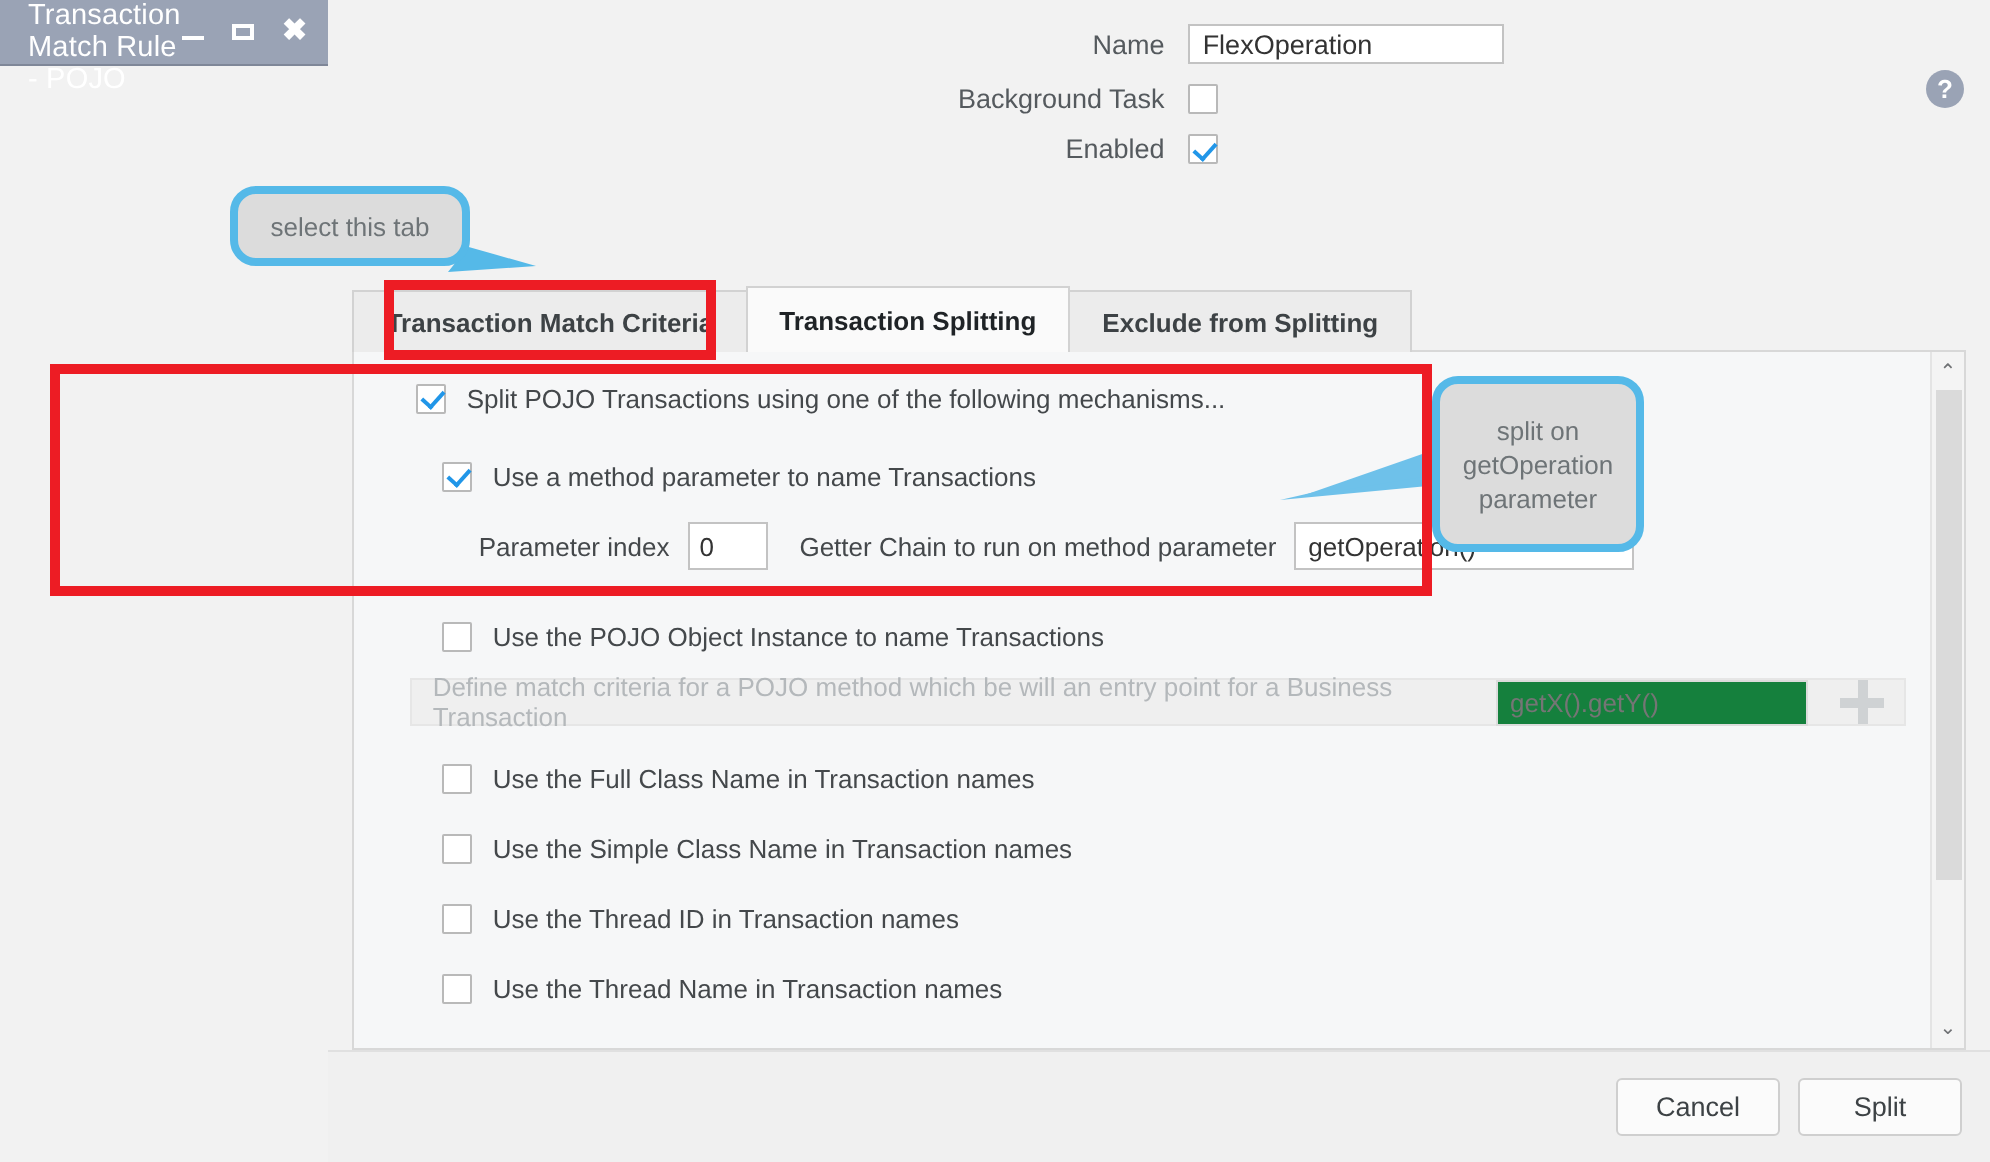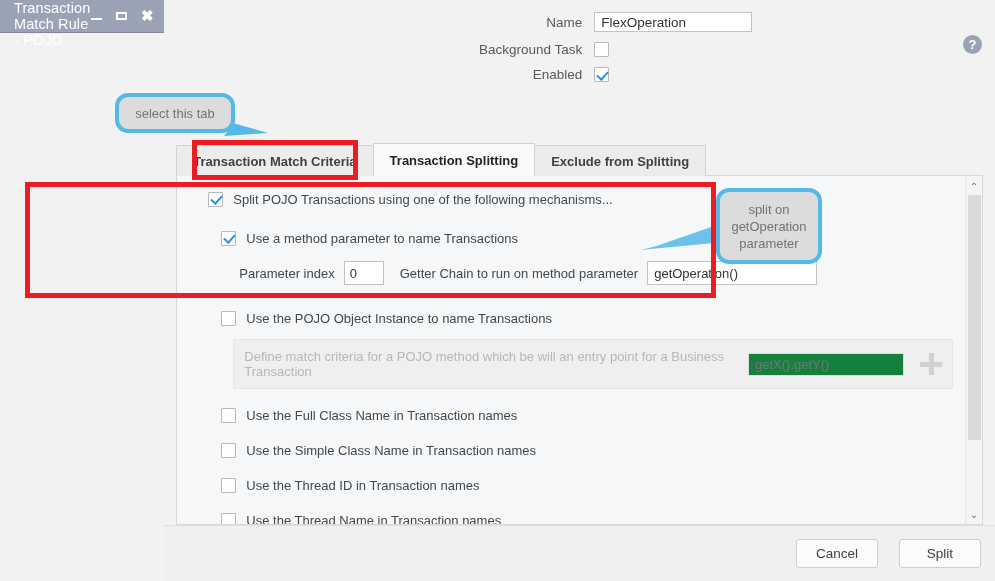--- a/index.html
+++ b/index.html
@@ -175,22 +175,22 @@
     width: 170px; height: 24px;
     border: 1px solid #c3c3c3; background: #fff;
     font-family: "Liberation Sans", sans-serif;
     font-size: 13px; color: #333;
     padding: 0 6px; box-sizing: border-box; outline: none;
   }
   .gap-l { margin-left: 16px; }
 
   
   .crit-strip {
-    margin: 4px 12px 0 56px;
-    height: 50px;
+    margin: 4px 12px 0 28px;
+    height: 24px;
     background: #efefef;
     border: 1px solid #e6e6e6;
     display: flex; align-items: center;
     padding: 0 10px;
     box-sizing: border-box;
     justify-content: center;
   }
   .crit-text { font-size: 13px; color: #b4b8bb; flex: 1; }
   .crit-input {
     width: 156px; height: 23px;
@@ -241,21 +241,21 @@
     background: #dadada; cursor: pointer;
   }
 
   
   .footer {
     position: absolute; left: 0; right: 0; bottom: 0;
     height: 56px;
     background: #f0f0f0;
     border-top: 1px solid #e0e0e0;
     display: flex; align-items: center; justify-content: flex-end;
-    padding-right: 14px; gap: 21px;
+    padding-right: 14px; gap: 9px;
     box-sizing: border-box;
   }
   .btn {
     min-width: 82px; height: 29px;
     background: #fbfbfb;
     border: 1px solid #cfcfcf;
     border-radius: 3px;
     font-family: "Liberation Sans", sans-serif;
     font-size: 13.5px; color: #3d4245;
     cursor: pointer;
@@ -282,21 +282,21 @@
     text-align: center;
     box-sizing: border-box;
     z-index: 22;
   }
   .bubble-tab {
     left: 115px; top: 93px;
     width: 120px; height: 40px;
   }
   .bubble-split {
     left: 716px; top: 188px;
-    width: 106px; height: 76px;
+    width: 106px; height: 88px;
     line-height: 17px;
     justify-content: center;
   }
   .bubble-split span { display: block; }
 
   svg.anno-svg { position: absolute; left: 0; top: 0; overflow: visible; }
 </style>
 </head>
 <body>
 

